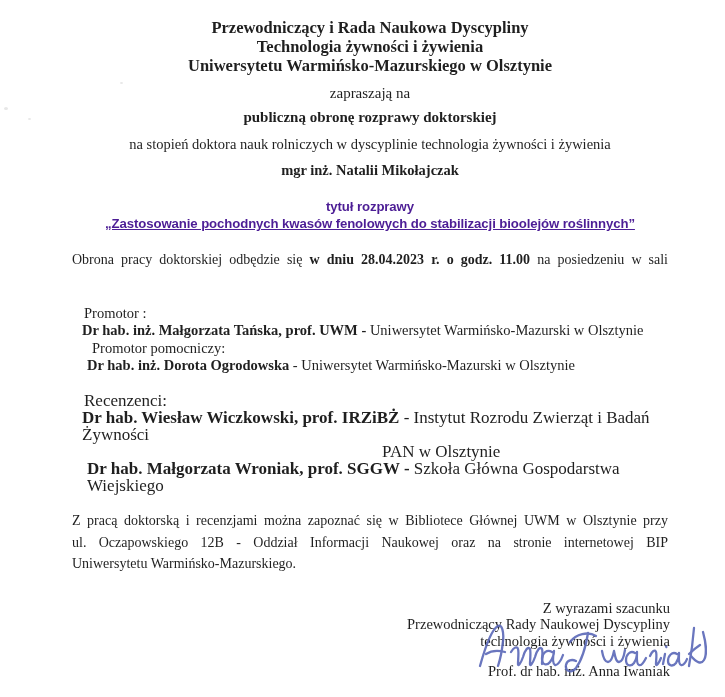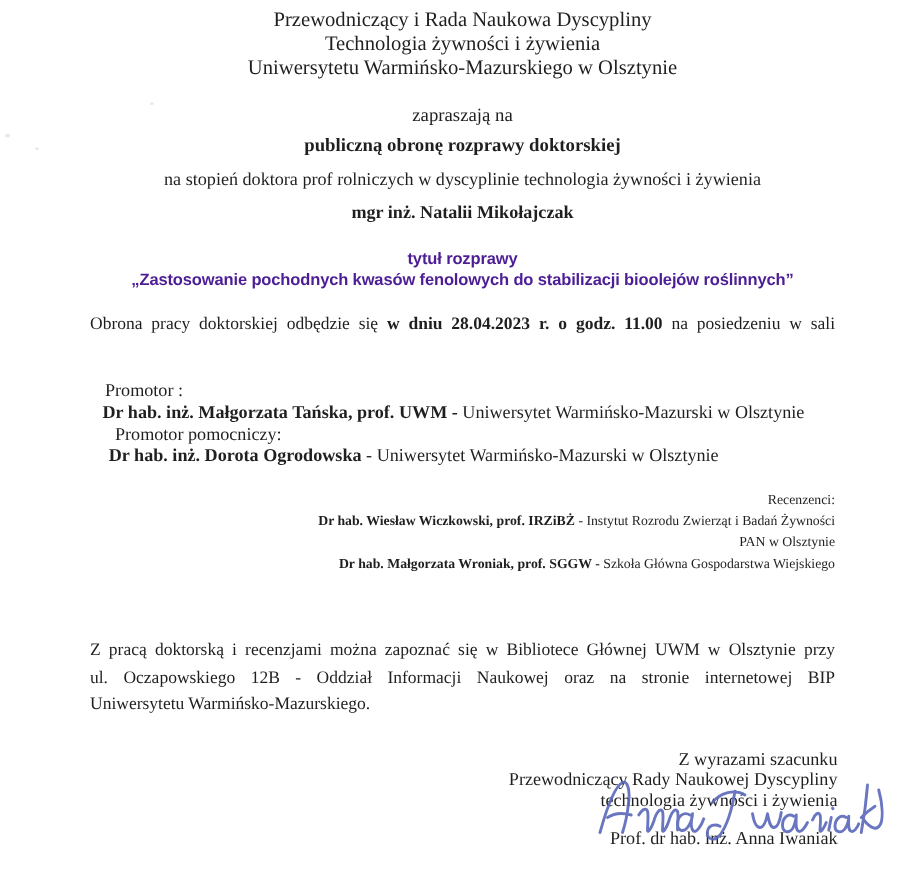--- a/index.html
+++ b/index.html
@@ -33,23 +33,22 @@
   }
   .jline {
     text-align: justify;
     text-align-last: justify;
   }
   .list-block {
     font-size: 14.5px;
     line-height: 17.4px;
   }
   .rev-block {
-    font-size: 11px;
+    font-size: 17px;
     line-height: 17px;
-    text-align: right;
   }
   .indent10 { padding-left: 10px; }
   .indent12 { padding-left: 12px; }
   .indent15 { padding-left: 15px; }
   .indent20 { padding-left: 20px; }
   .indent310 { padding-left: 310px; }
   .indent338 { padding-left: 338px; }
   .closing {
     left: 370px;
     width: 300px;
@@ -75,37 +74,37 @@
 </style>
 </head>
 <body>
 
 <div class="page">
 
   <div class="speck" style="left:4px; top:107px; width:4px; height:3px;"></div>
   <div class="speck" style="left:28px; top:118px; width:3px; height:2px;"></div>
   <div class="speck" style="left:120px; top:82px; width:3px; height:2px;"></div>
 
-  <div class="abs content-col centered serif-16" style="top:6px;">
+  <div class="abs content-col centered serif-16" style="top:18px;font-weight:bold;">
     <div>Przewodniczący i Rada Naukowa Dyscypliny</div>
     <div>Technologia żywności i żywienia</div>
     <div>Uniwersytetu Warmińsko-Mazurskiego w Olsztynie</div>
   </div>
 
   <div class="abs content-col centered serif-15" style="top:84px;">zapraszają na</div>
 
   <div class="abs content-col centered serif-15 bold" style="top:108px;">publiczną obronę rozprawy doktorskiej</div>
 
-  <div class="abs content-col centered serif-145" style="top:136px;">na stopień doktora prof rolniczych w dyscyplinie technologia żywności i żywienia</div>
+  <div class="abs content-col centered serif-145" style="top:136px;">na stopień doktora nauk rolniczych w dyscyplinie technologia żywności i żywienia</div>
 
   <div class="abs content-col centered serif-145 bold" style="top:162px;text-align:center;">mgr inż. Natalii Mikołajczak</div>
 
   <div class="abs content-col centered sans-title" style="top:199px;">tytuł rozprawy</div>
 
-  <div class="abs content-col centered sans-title" style="top:216px;">„Zastosowanie pochodnych kwasów fenolowych do stabilizacji bioolejów roślinnych”</div>
+  <div class="abs content-col centered sans-title" style="top:216px;text-decoration:underline;">„Zastosowanie pochodnych kwasów fenolowych do stabilizacji bioolejów roślinnych”</div>
 
   <div class="abs content-col para" style="top:249px;">
     <div class="jline"><span>Obrona pracy doktorskiej odbędzie się </span><span class="bold">w dniu 28.04.2023 r. o godz. 11.00</span><span> na posiedzeniu w sali</span></div>
   </div>
 
   <div class="abs content-col list-block" style="top:305px;">
     <div class="indent12">Promotor :</div>
     <div class="indent10"><span class="bold">Dr hab. inż. Małgorzata Tańska, prof. UWM -</span><span> Uniwersytet Warmińsko-Mazurski w Olsztynie</span></div>
     <div class="indent20">Promotor pomocniczy:</div>
     <div class="indent15"><span class="bold">Dr hab. inż. Dorota Ogrodowska</span><span> - Uniwersytet Warmińsko-Mazurski w Olsztynie</span></div>

